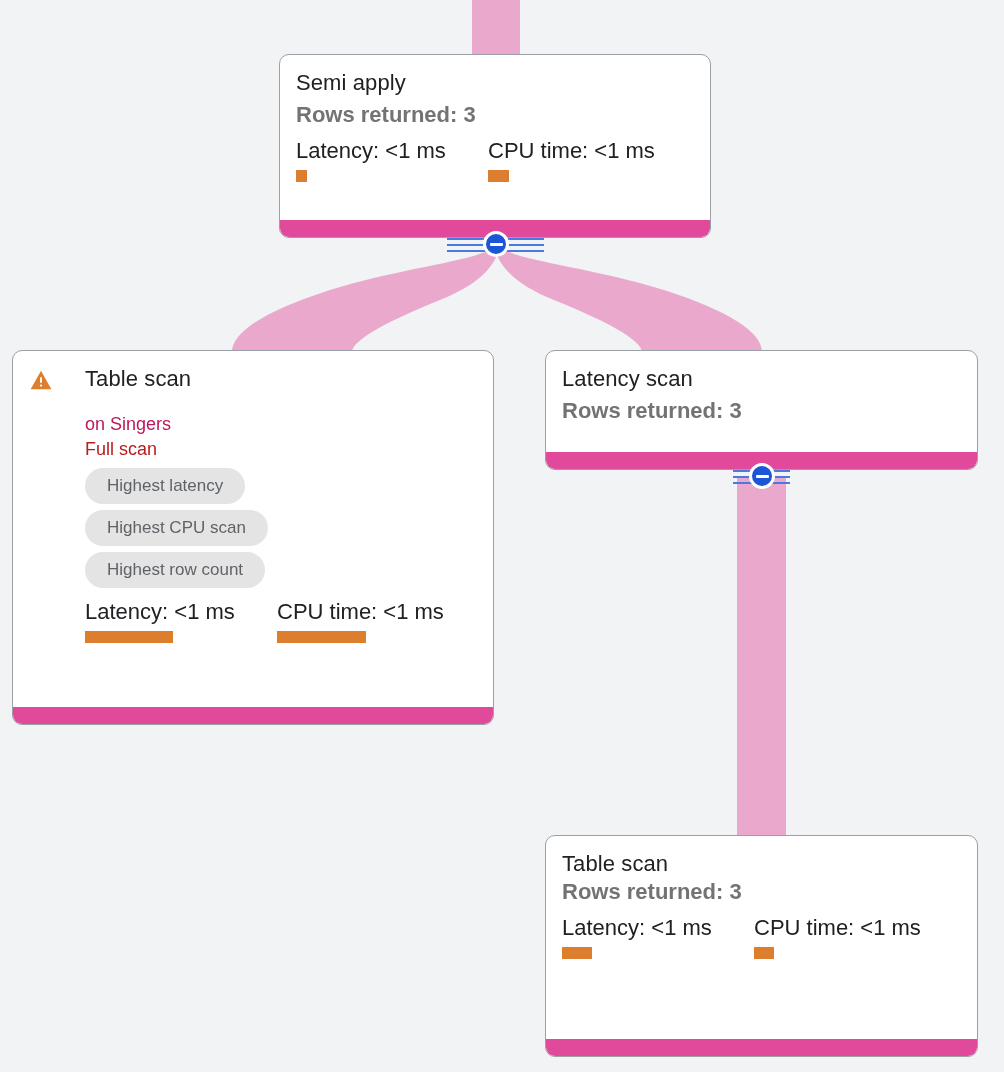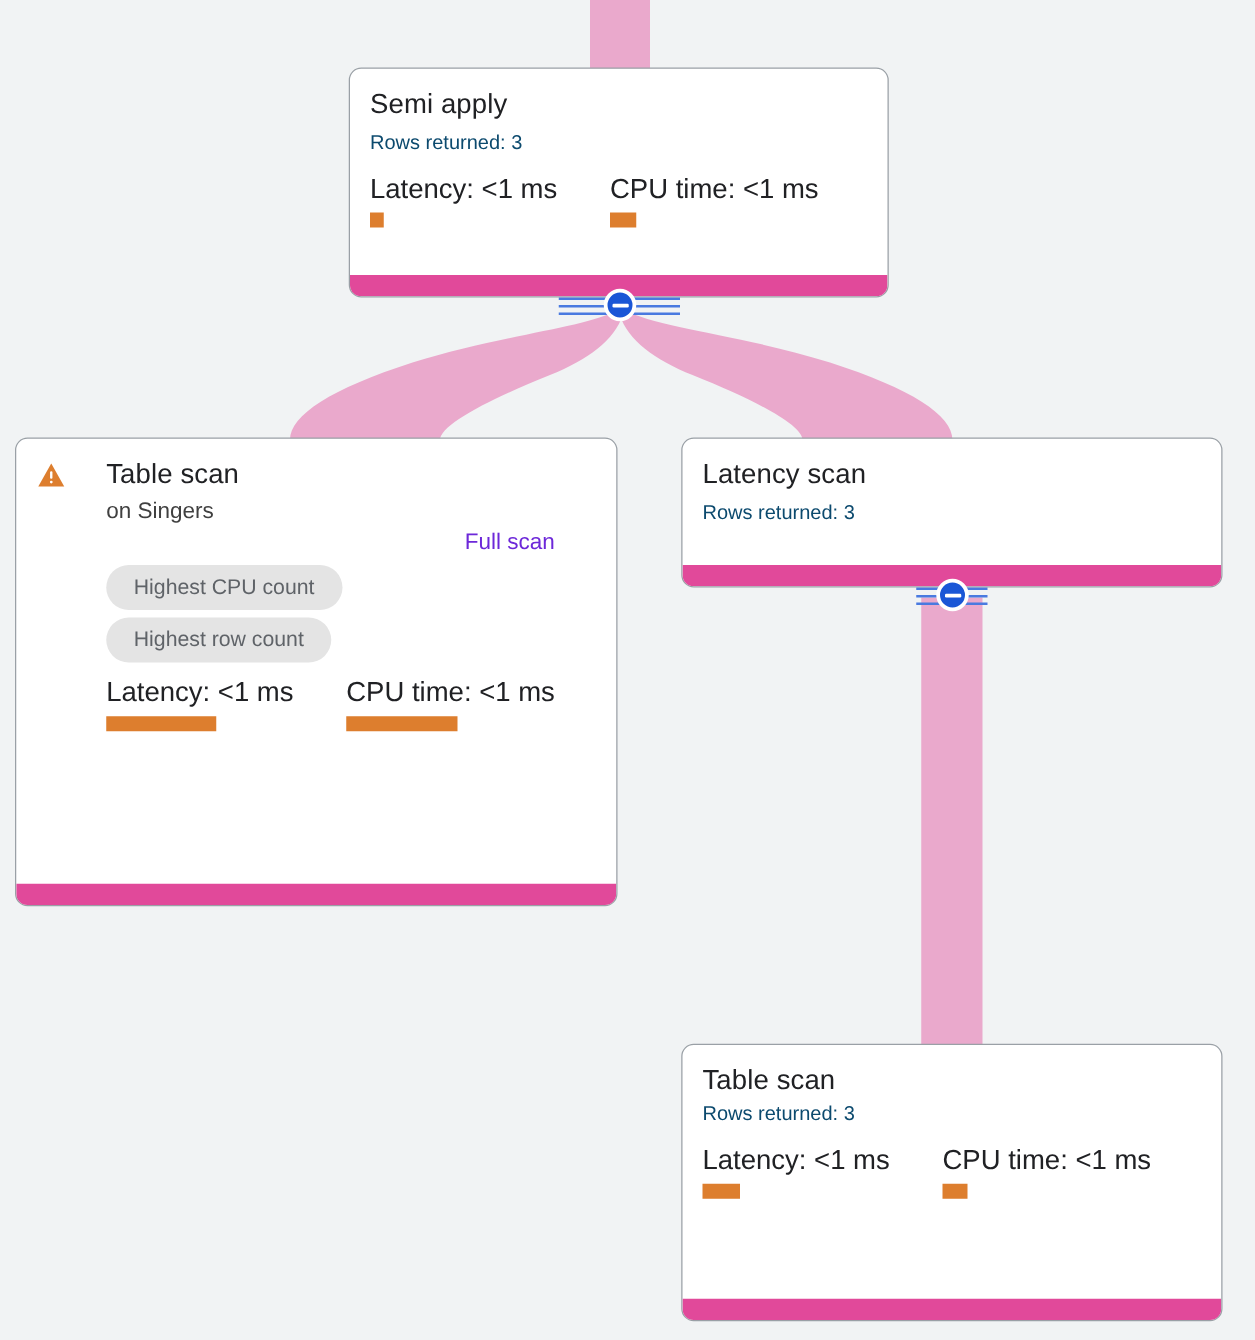--- a/index.html
+++ b/index.html
@@ -72,34 +72,34 @@
   .warn-icon {
     flex: 0 0 auto;
     width: 24px;
     height: 24px;
     margin-top: 3px;
     display: block;
   }
 
   .node-sub {
     font-size: 18px;
-    color: #404040;
+    color: #be185d;
     line-height: 25px;
-    margin-top: 4px;
+    margin-top: 20px;
   }
   .node-sub.muted {
-    color: #6d28d9;
+    color: #b91c1c;
     margin-top: 0;
-    text-align: right;
   }
   .node-rows {
-    font-size: 16px;
-    color: #0c4a6e;
+    font-size: 22px;
+    color: #737373;
     line-height: 25px;
     margin-top: 6px;
+    font-weight: bold;
   }
 
   .chips {
     margin-top: 6px;
     display: flex;
     flex-direction: column;
     align-items: flex-start;
     gap: 6px;
   }
   .chip {
@@ -229,21 +229,22 @@
         <svg class="warn-icon" viewBox="0 0 24 24">
           <path d="M12 2.8 L22.4 21.2 L1.6 21.2 Z" fill="#dd7e2e"></path>
           <rect x="11.05" y="9" width="1.9" height="6" rx="0.9" fill="#ffffff"></rect>
           <circle cx="12" cy="17.6" r="1.1" fill="#ffffff"></circle>
         </svg>
         <div style="padding-left:22px;">
           <div class="node-title">Table scan</div>
           <div class="node-sub">on Singers</div>
           <div class="node-sub muted">Full scan</div>
           <div class="chips">
-            <div class="chip">Highest CPU count</div>
+            <div class="chip">Highest latency</div>
+            <div class="chip">Highest CPU scan</div>
             <div class="chip">Highest row count</div>
           </div>
           <div class="metrics">
             <div class="metric" style="width:192px;">
               <div class="metric-label">Latency: &lt;1 ms</div>
               <div class="metric-bar" style="width:88px;"></div>
             </div>
             <div class="metric">
               <div class="metric-label">CPU time: &lt;1 ms</div>
               <div class="metric-bar" style="width:89px;"></div>

